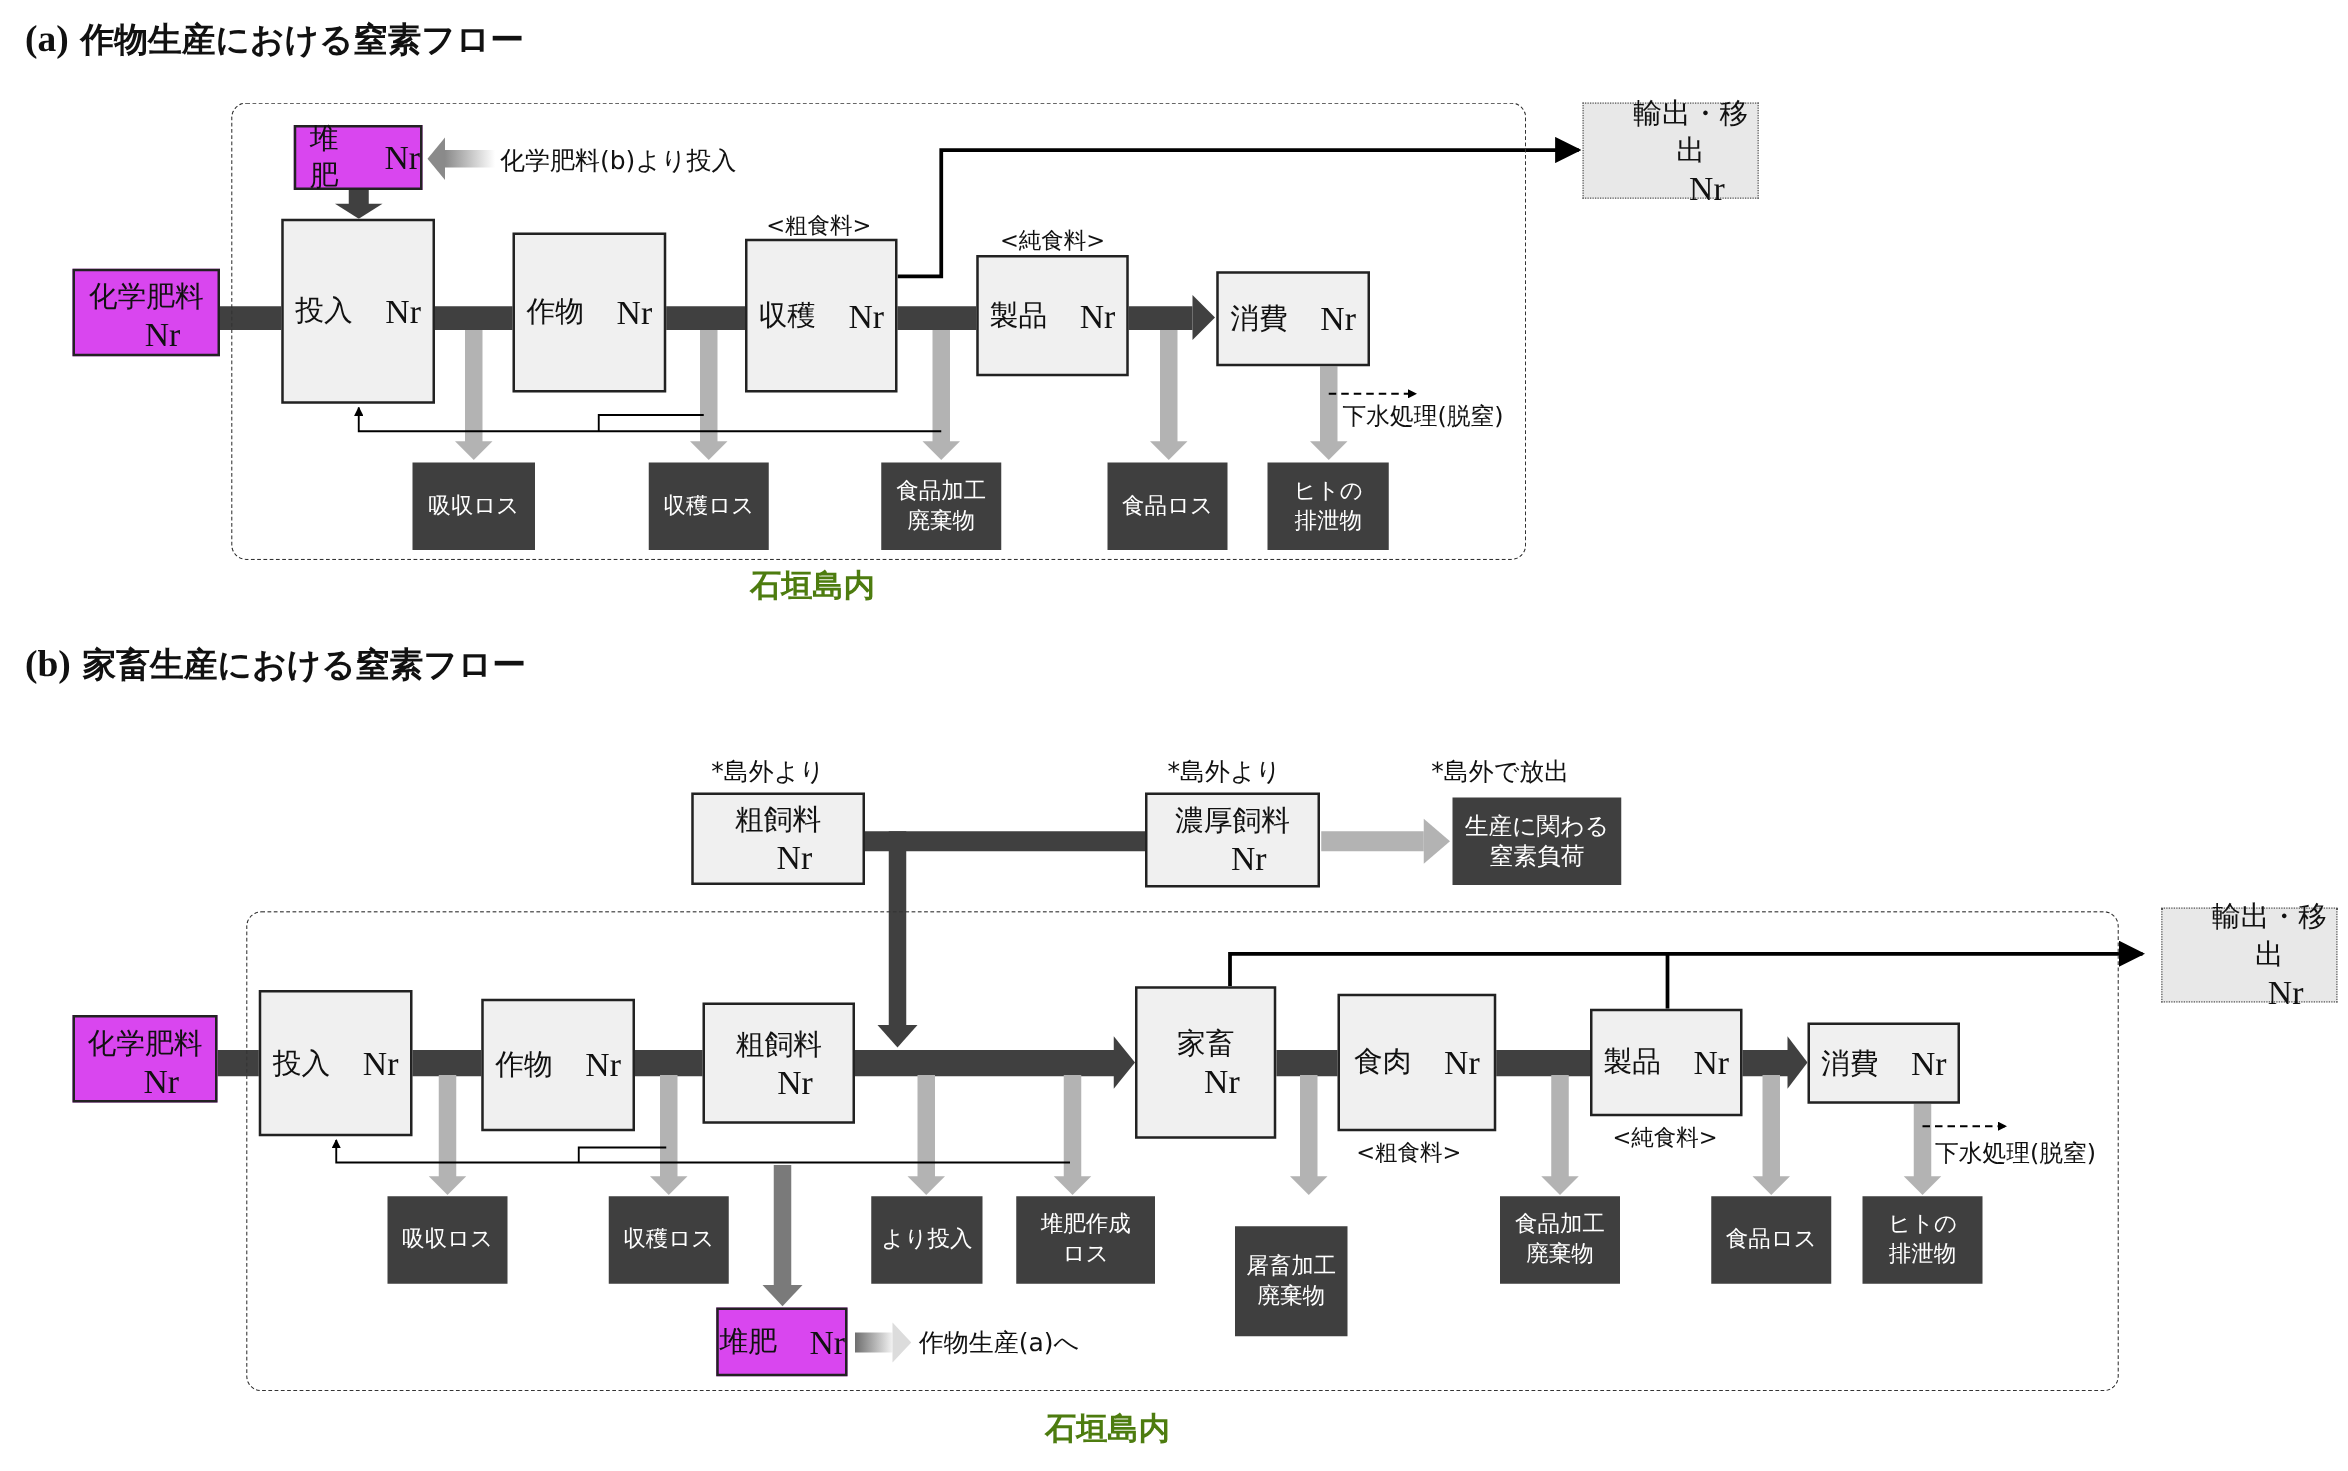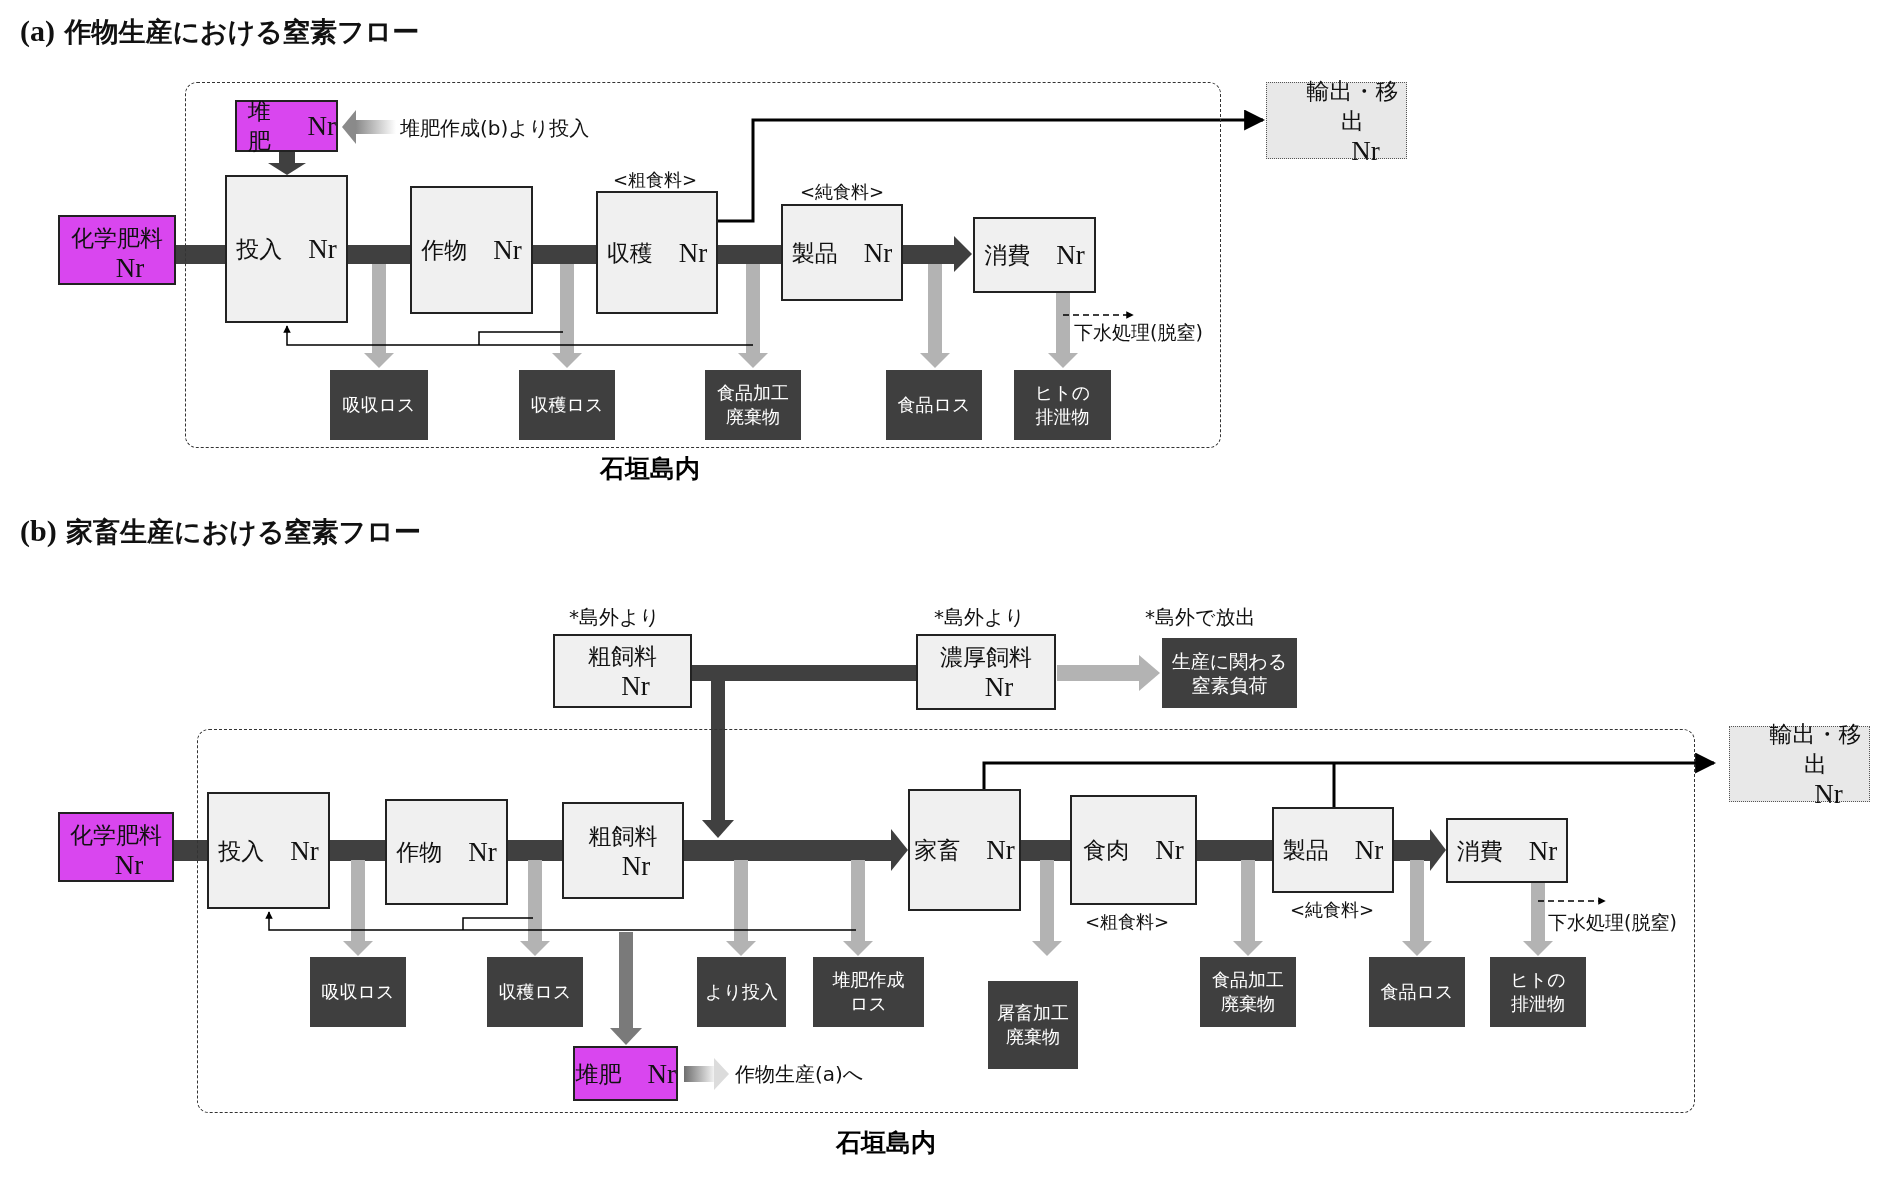--- a/index.html
+++ b/index.html
@@ -12,21 +12,21 @@
   .stock { position:absolute; box-sizing:border-box; border:2px solid #222; background:#f0f0f0;
            display:flex; flex-direction:column; align-items:center; justify-content:center;
            font-size:23px; line-height:30px; text-align:center; color:#111; }
   .stock.gray { background:#d946ef;justify-content:flex-end; }
   .stock.exp { background:#e8e8e8; border:1.5px dotted #555;padding-left:32px; }
   .nr { font-family: "Liberation Serif", serif; font-size:27px;margin-left:26px; }
   .loss { position:absolute; box-sizing:border-box; background:#3f3f3f; color:#fff;
           display:flex; flex-direction:column; align-items:center; justify-content:center;
           font-size:18px; line-height:24px; text-align:center; }
   .note { position:absolute; font-size:18px; white-space:nowrap; color:#111; }
-  .region { position:absolute; font-size:25px; font-weight:bold; white-space:nowrap; color:#000000; }
+  .region { position:absolute; font-size:25px; font-weight:bold; white-space:nowrap; color:#4d7c0f; }
   svg.layer { position:absolute; left:0; top:0; }
 </style>
 </head>
 <body>
 
 <svg class="layer" width="1878" height="1177">
   <defs>
     <marker id="blk" viewBox="0 0 10 10" refX="9" refY="5" markerWidth="7" markerHeight="7" orient="auto">
       <path d="M0,0 L10,5 L0,10 z" fill="#000"></path>
     </marker>
@@ -134,21 +134,21 @@
 
 <div class="stock gray" style="left:58px; top:215px; width:118px; height:70px;">
   <span>化学肥料</span>
   <span class="nr">Nr</span>
 </div>
 
 <div class="stock gray" style="left:235px; top:100px; width:103px; height:52px; flex-direction:row;">
   <span>堆肥</span>
     <span class="nr">Nr</span>
 </div>
-<div class="note" style="left:400px; top:115px; font-size:20px;">堆肥作成(b)より投入</div>
+<div class="note" style="left:400px; top:115px; font-size:20px;">化学肥料(b)より投入</div>
 
 <div class="stock" style="left:225px; top:175px; width:123px; height:148px; flex-direction:row;">
   <span>投入</span>
     <span class="nr">Nr</span>
 </div>
 <div class="stock" style="left:410px; top:186px; width:123px; height:128px; flex-direction:row;">
   <span>作物</span>
     <span class="nr">Nr</span>
 </div>
 <div class="note" style="left:613px; top:168px;">&lt;粗食料&gt;</div>
@@ -223,21 +223,21 @@
     <span class="nr">Nr</span>
 </div>
 <div class="stock" style="left:385px; top:799px; width:123px; height:106px; flex-direction:row;">
   <span>作物</span>
     <span class="nr">Nr</span>
 </div>
 <div class="stock" style="left:562px; top:802px; width:122px; height:97px;">
   <span>粗飼料</span>
   <span class="nr">Nr</span>
 </div>
-<div class="stock" style="left:908px; top:789px; width:113px; height:122px; flex-direction:row;">
+<div class="stock" style="left:908px; top:789px; width:113px; height:122px; flex-direction:column;">
   <span>家畜</span>
     <span class="nr">Nr</span>
 </div>
 <div class="stock" style="left:1070px; top:795px; width:127px; height:110px; flex-direction:row;">
   <span>食肉</span>
     <span class="nr">Nr</span>
 </div>
 <div class="note" style="left:1085px; top:910px;">&lt;粗食料&gt;</div>
 <div class="stock" style="left:1272px; top:807px; width:122px; height:86px; flex-direction:row;">
   <span>製品</span>

